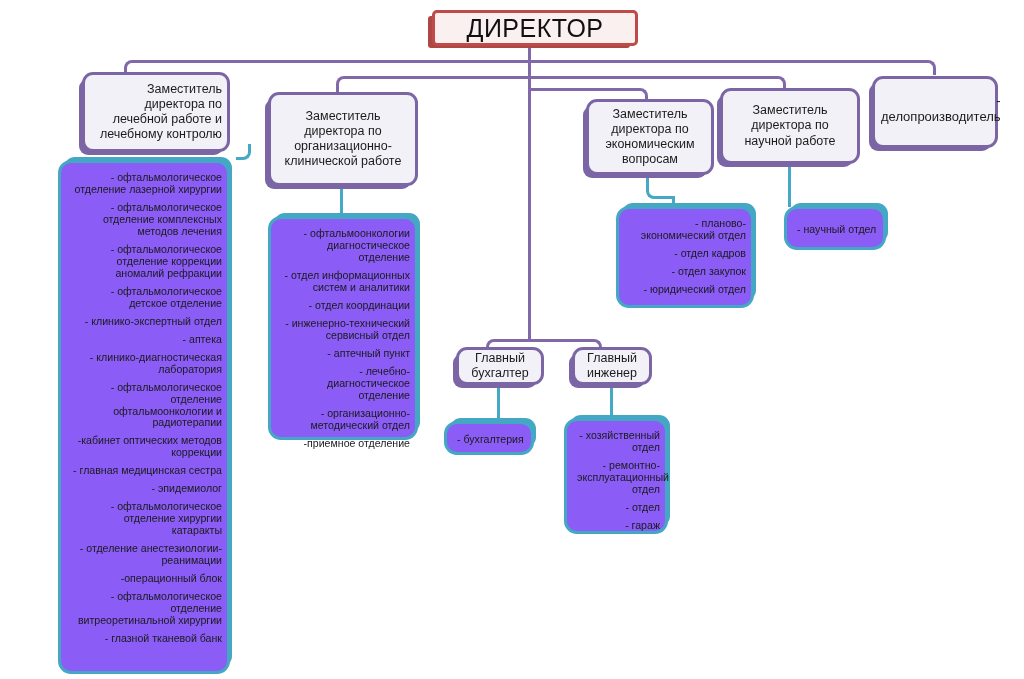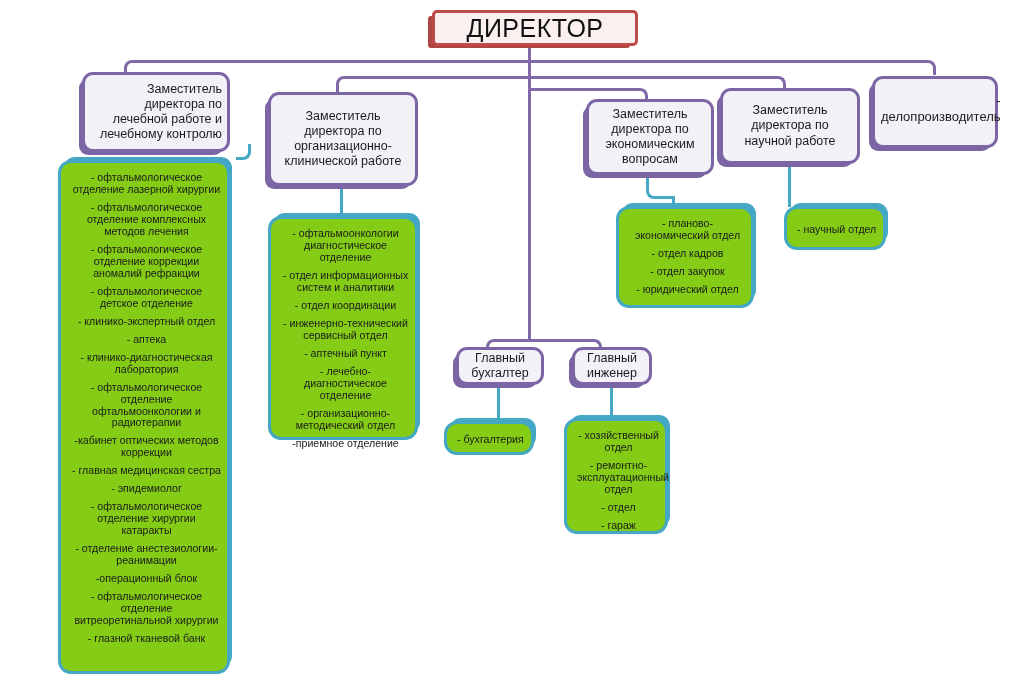--- a/index.html
+++ b/index.html
@@ -22,24 +22,24 @@
     display:flex;align-items:center;justify-content:center;
     font-size:25px;letter-spacing:.5px;color:#111;
   }
   .pnode{
     position:absolute;background:#F3F1F8;border:3px solid #7C65A5;border-radius:11px;
     box-shadow:-5px 5px 0 -2px #7C65A5;
     display:flex;align-items:center;justify-content:center;text-align:center;
     font-size:12.5px;line-height:1.22;padding:3px 5px;box-sizing:border-box;
   }
   .tlist{
-    position:absolute;background:#84cc16;border:3px solid #44A7C4;border-radius:13px;
+    position:absolute;background:#8b5cf6;border:3px solid #44A7C4;border-radius:13px;
     box-shadow:4px -5px 0 -2px #44A7C4;
     padding:9px 5px 6px 10px;box-sizing:border-box;
-    font-size:10.6px;line-height:1.13;text-align:center;
+    font-size:10.6px;line-height:1.13;text-align:right;
   }
   .tlist .li{margin-bottom:6px;}
   .tlist .li:last-child{margin-bottom:0;}
 </style>
 </head>
 <body>
 
 <div id="canvas">
 
   <div class="pline" style="left:528px;top:38px;width:3px;height:303px;"></div>

